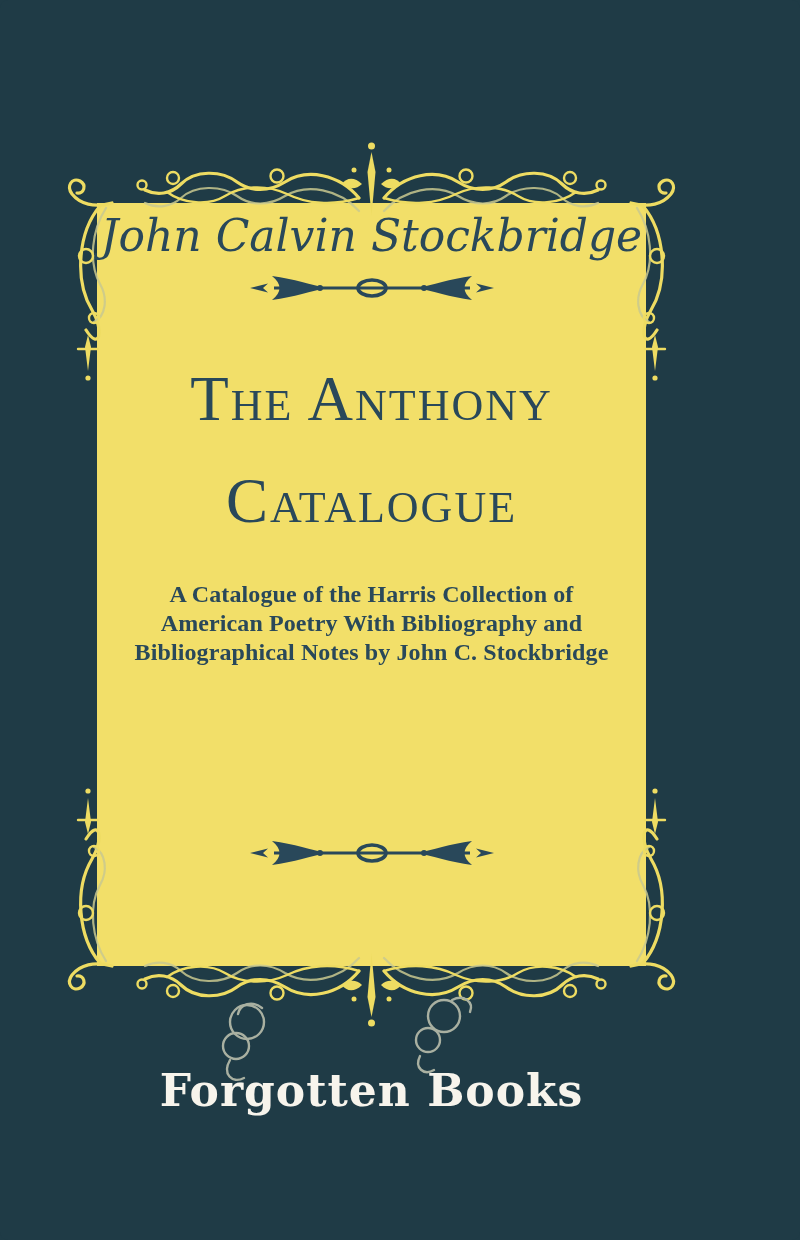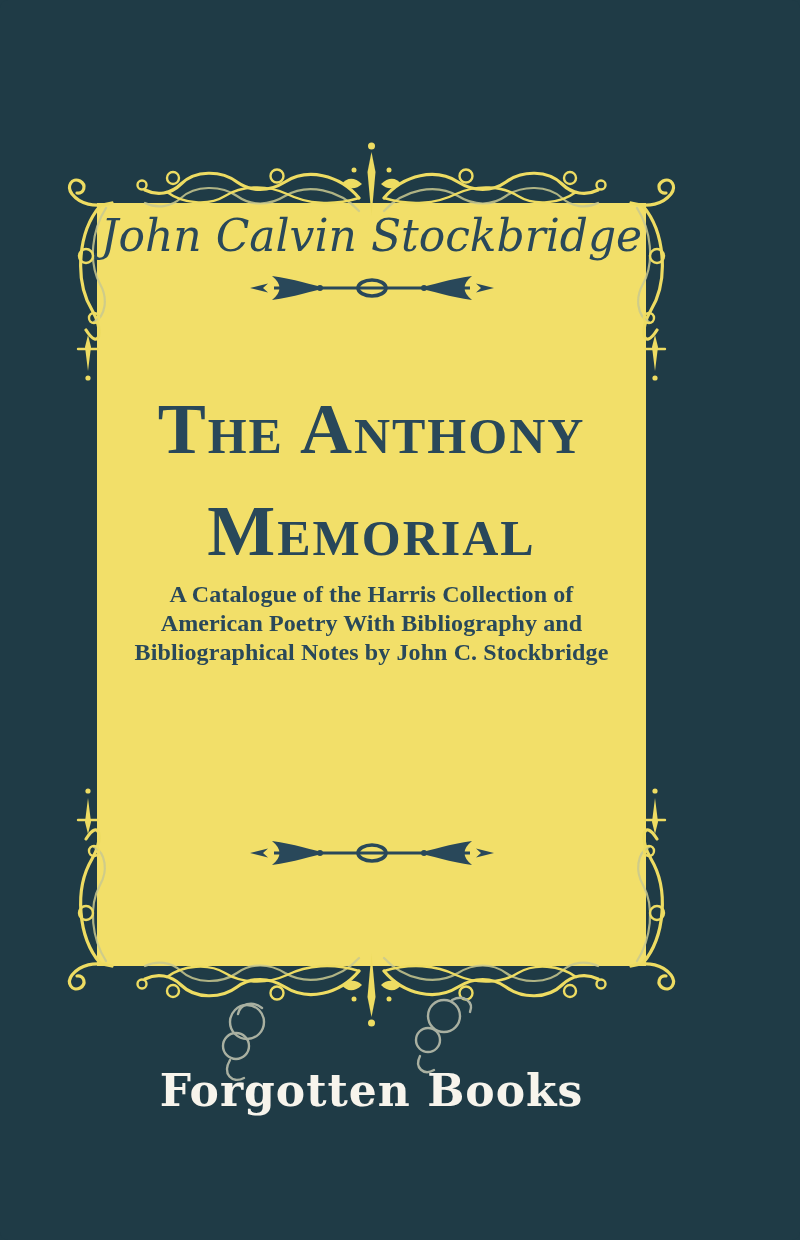--- a/index.html
+++ b/index.html
@@ -11,22 +11,22 @@
   html,body{background:var(--background);}
   .cover{position:relative;width:800px;height:1240px;background:var(--background);
          overflow:hidden;font-family:"Liberation Serif",serif;border-radius:8px;}
   .panel{position:absolute;left:97px;top:203px;width:549px;height:763px;background:var(--panel);}
   .center-band{position:absolute;left:97px;width:549px;display:flex;justify-content:center;
                text-align:center;color:var(--ink);}
   .author{top:207px;font-family:"DejaVu Serif",serif;font-style:italic;font-size:44px;
           line-height:58px;white-space:nowrap;}
   .divider-wrap-top{top:266px;}
   .divider-wrap-bottom{top:831px;}
-  .title{top:378px;display:block;font-variant:small-caps;font-variant-caps:small-caps;
-         font-size:72px;line-height:102px;letter-spacing:2px;font-weight:700;}
+  .title{top:348px;display:block;font-variant:small-caps;font-variant-caps:small-caps;
+         font-size:63px;line-height:102px;letter-spacing:2px;font-weight:400;}
   .title span{display:block;}
   .subtitle{top:580px;display:block;font-weight:bold;font-size:24px;line-height:29px;
             letter-spacing:.1px;}
   .subtitle span{display:block;white-space:nowrap;}
   .logo{top:1059px;font-family:"DejaVu Serif",serif;font-weight:bold;font-size:44px;
         line-height:64px;color:var(--logo-text);letter-spacing:1px;z-index:4;white-space:nowrap;}
   .overlay{position:absolute;left:0;top:0;z-index:3;pointer-events:none;}
   .orn{stroke:var(--ornament);fill:none;stroke-width:3.2;stroke-linecap:round;}
   .orn-thin{stroke:var(--ornament);fill:none;stroke-width:2.4;stroke-linecap:round;}
   .orn-fill{fill:var(--ornament);stroke:none;}
@@ -113,21 +113,21 @@
       <circle class="ink-fill" cx="52" cy="0" r="3"></circle>
       <path class="ink-fill" d="M -100 -12 C -78 -9 -60 -3 -46 0 C -60 3 -78 9 -100 12 C -90 4 -90 -4 -100 -12 Z"></path>
       <path class="ink-fill" d="M 100 -12 C 78 -9 60 -3 46 0 C 60 3 78 9 100 12 C 90 4 90 -4 100 -12 Z"></path>
       <path class="ink-fill" d="M -122 0 L -104 -4.5 L -109 0 L -104 4.5 Z"></path>
       <path class="ink-fill" d="M 122 0 L 104 -4.5 L 109 0 L 104 4.5 Z"></path>
     </svg>
   </div>
 
   <div class="center-band title" style="display:block;">
     <span>The Anthony</span>
-    <span>Memorial</span>
+    <span>Catalogue</span>
   </div>
 
   <div class="center-band subtitle" style="display:block;">
     <span>A Catalogue of the Harris Collection of</span>
     <span>American Poetry With Bibliography and</span>
     <span>Bibliographical Notes by John C. Stockbridge</span>
   </div>
 
   <div class="center-band divider-wrap-bottom">
     <svg width="260" height="44" viewBox="-130 -22 260 44">

